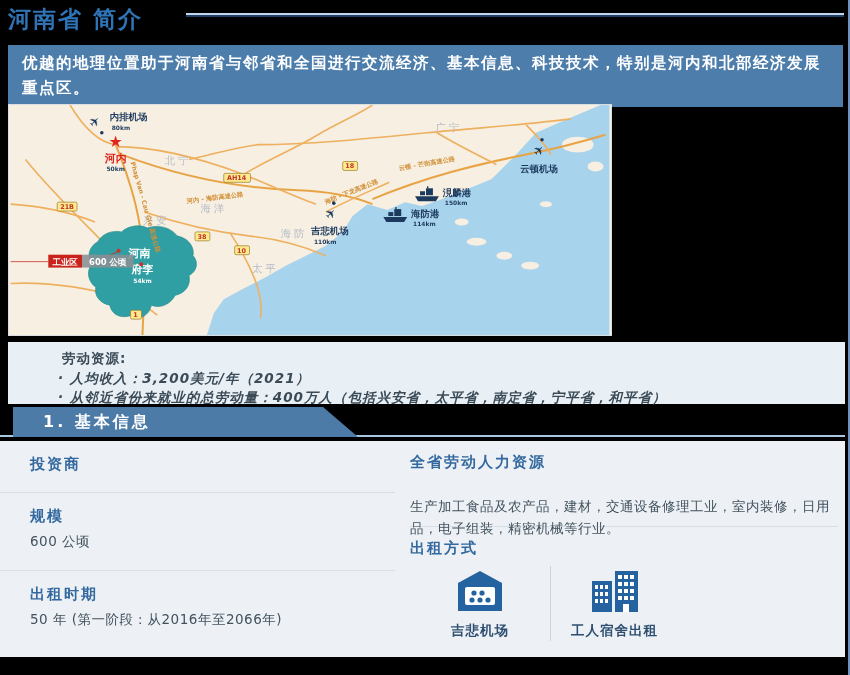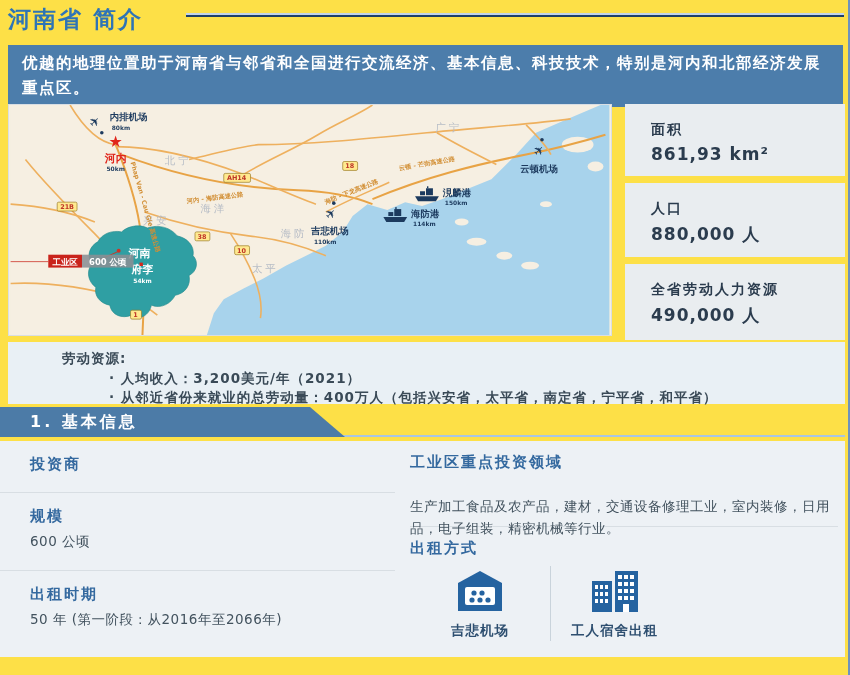--- a/index.html
+++ b/index.html
@@ -1,17 +1,17 @@
 <!DOCTYPE html>
 <html><head>
 <meta charset="utf-8">
 <style>
   * { margin:0; padding:0; box-sizing:border-box; }
   body { font-family:"DejaVu Sans", sans-serif; background:#fff; }
-  .page { position:relative; width:850px; height:675px; background:#fde047; overflow:hidden;
+  .page { position:relative; width:850px; height:675px; background:#000000; overflow:hidden;
           border-right:2px solid #6e92bd; }
 
   
   .page-title { position:absolute; left:8px; top:4px; font-size:23px; font-weight:bold;
                 color:#2e74b6; letter-spacing:2px; }
   .title-rule { position:absolute; left:186px; top:13px; width:658px; height:5px; }
   .title-rule .lt { height:2px; background:#c3d4e8; }
   .title-rule .dk { height:2px; background:#1f3f66; }
 
   
@@ -31,25 +31,25 @@
   .stat-box:nth-child(2){ height:74px; }
   .stat-box:nth-child(3){ height:76px; }
   .stat-label { font-size:14px; font-weight:600; color:#2b3c4e; letter-spacing:2px; }
   .stat-value { font-size:17px; font-weight:bold; color:#2b3c4e; margin-top:5px; letter-spacing:1px; }
 
   
   .labor { position:absolute; left:8px; top:342px; width:837px; height:62px;
            background:#e9f0f5; color:#3a4a57; font-size:13.5px; font-weight:600;
            letter-spacing:1px; padding-top:7px; line-height:1.45; }
   .labor-title { padding-left:30px;margin-left:24px; }
-  .labor-item  { padding-left:101px; }
+  .labor-item  { padding-left:50px;font-style:italic; }
 
   
   .section-rule { position:absolute; left:0; top:435px; width:845px; height:2px; background:#a9c6e1; }
-  .section-banner { position:absolute; left:0; top:407px; width:345px; height:30px;
+  .section-banner { position:absolute; left:13px; top:407px; width:345px; height:30px;
            background:#4c7ba7; clip-path:polygon(0 0,310px 0,345px 100%,0 100%);
            color:#fff; font-size:16px; font-weight:bold; letter-spacing:3px;
            line-height:30px; padding-left:30px; }
 
   
   .basic { position:absolute; left:0; top:441px; width:845px; height:216px; background:#edf1f5; }
   .left-col { position:absolute; left:0; top:0; width:395px; height:216px; }
   .l-row { padding:14px 0 0 30px; }
   .l-row1 { height:52px; border-bottom:1px solid #d8dee3; }
   .l-row2 { height:78px; border-bottom:1px solid #d8dee3; }
@@ -214,34 +214,20 @@
         <line x1="90" y1="156" x2="108" y2="148" stroke="#cc3327" stroke-width="1"></line>
         <circle cx="109" cy="147" r="2" fill="#cc3327"></circle>
         <rect x="38" y="151" width="34" height="13" fill="#c9231b"></rect>
         <text x="55" y="161" text-anchor="middle" font-size="8.5" font-weight="bold" fill="#ffffff">工业区</text>
         <rect x="72" y="151" width="52" height="13" fill="#8a8f94" opacity="0.88"></rect>
         <text x="98" y="161" text-anchor="middle" font-size="8.5" font-weight="bold" fill="#ffffff">600 公顷</text>
       </g>
     </svg>
   </div>
 
-  <aside class="stats">
-    <div class="stat-box">
-      <div class="stat-label">面积</div>
-      <div class="stat-value">861,93 km²</div>
-    </div>
-    <div class="stat-box">
-      <div class="stat-label">人口</div>
-      <div class="stat-value">880,000 人</div>
-    </div>
-    <div class="stat-box">
-      <div class="stat-label">全省劳动人力资源</div>
-      <div class="stat-value">490,000 人</div>
-    </div>
-  </aside>
 
   <div class="labor">
     <div class="labor-title">劳动资源:</div>
     <div class="labor-item">· 人均收入：3,200美元/年（2021）</div>
     <div class="labor-item">· 从邻近省份来就业的总劳动量：400万人（包括兴安省，太平省，南定省，宁平省，和平省）</div>
   </div>
 
   <div class="section-rule"></div>
   <div class="section-banner">
     <span>1. 基本信息</span>
@@ -258,21 +244,21 @@
         <div class="l-val">600 公顷</div>
       </div>
       <div class="l-row l-row3">
         <div class="h-blue">出租时期</div>
         <div class="l-val">50 年 (第一阶段：从2016年至2066年)</div>
       </div>
     </div>
 
     <div class="right-col">
       <div class="r-row1">
-        <div class="h-blue">工业区重点投资领域</div>
+        <div class="h-blue">全省劳动人力资源</div>
         <div class="r-body">生产加工食品及农产品，建材，交通设备修理工业，室内装修，日用品，电子组装，精密机械等行业。</div>
       </div>
       <div class="r-row2">
         <div class="h-blue">出租方式</div>
         <div class="lease-row">
 
 
           <div class="lease-cell">
             <div class="lease-icon">
               <svg width="46" height="42" viewBox="0 0 46 42">

